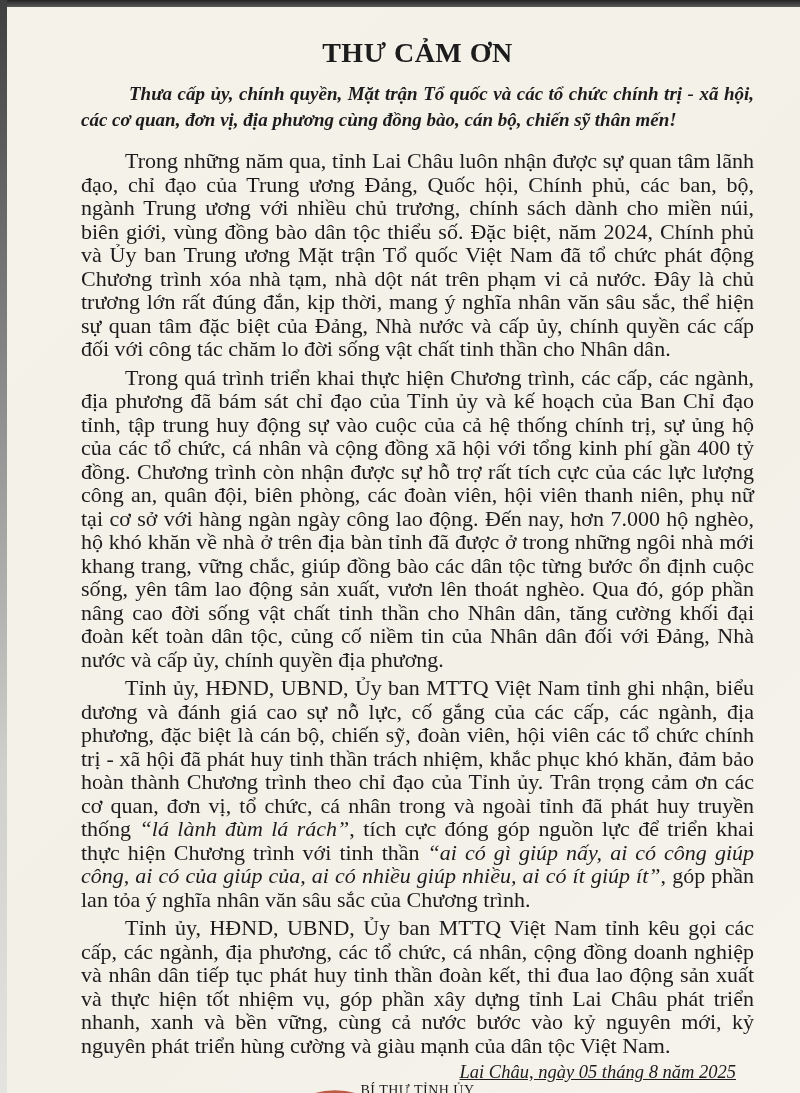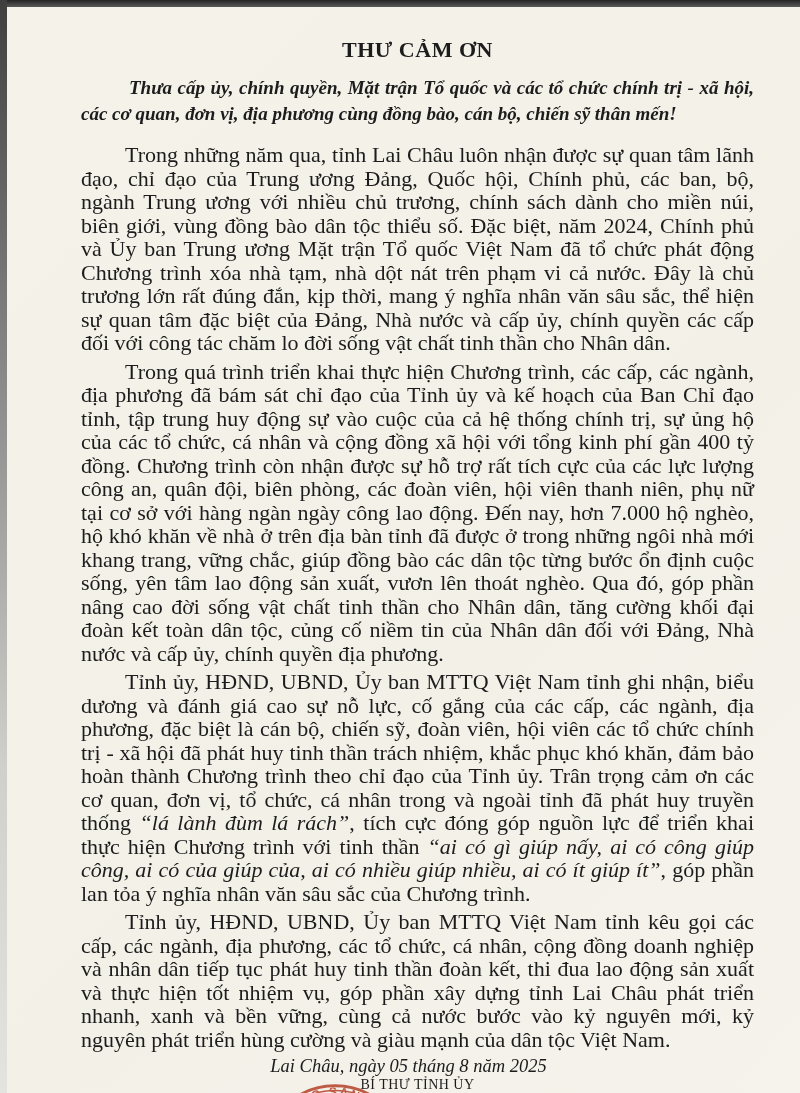--- a/index.html
+++ b/index.html
@@ -20,21 +20,21 @@
     background: linear-gradient(180deg, #3f3f3f 0%, #8a8a8a 35%, #cfcfcb 70%, #e4e3df 100%);
     z-index: 5;
   }
   .paper {
     position: absolute; top: 7px; left: 7px; width: 793px; height: 1086px;
     background: linear-gradient(135deg, #f5f2ea 0%, #f3f0e8 60%, #f6f3ec 100%);
     padding: 30px 46px 0 74px;
   }
   .title {
     text-align: center;
-    font-size: 22px;
+    font-size: 28px;
     font-weight: bold;
     letter-spacing: 0.5px;
     margin-bottom: 12px;
   }
   .salutation {
     font-weight: bold;
     font-style: italic;
     font-size: 19px;
     line-height: 26px;
     text-align: justify;
@@ -45,23 +45,24 @@
     font-size: 22px;
     line-height: 23.5px;
     text-align: justify;
     text-indent: 44px;
     margin-bottom: 5px;
   }
   .q { font-style: italic; }
   .dateline {
     font-style: italic;
     font-size: 18.5px;
-    text-align: center;
+    text-align: right;
     padding-right: 18px;
     margin-top: 4px;
+    text-decoration: underline;
   }
   .authority {
     font-weight: bold;
     font-size: 18.5px;
     text-align: center;
     letter-spacing: 0.2px;
     margin-bottom: 4px;
   }
   .position {
     font-size: 14px;

